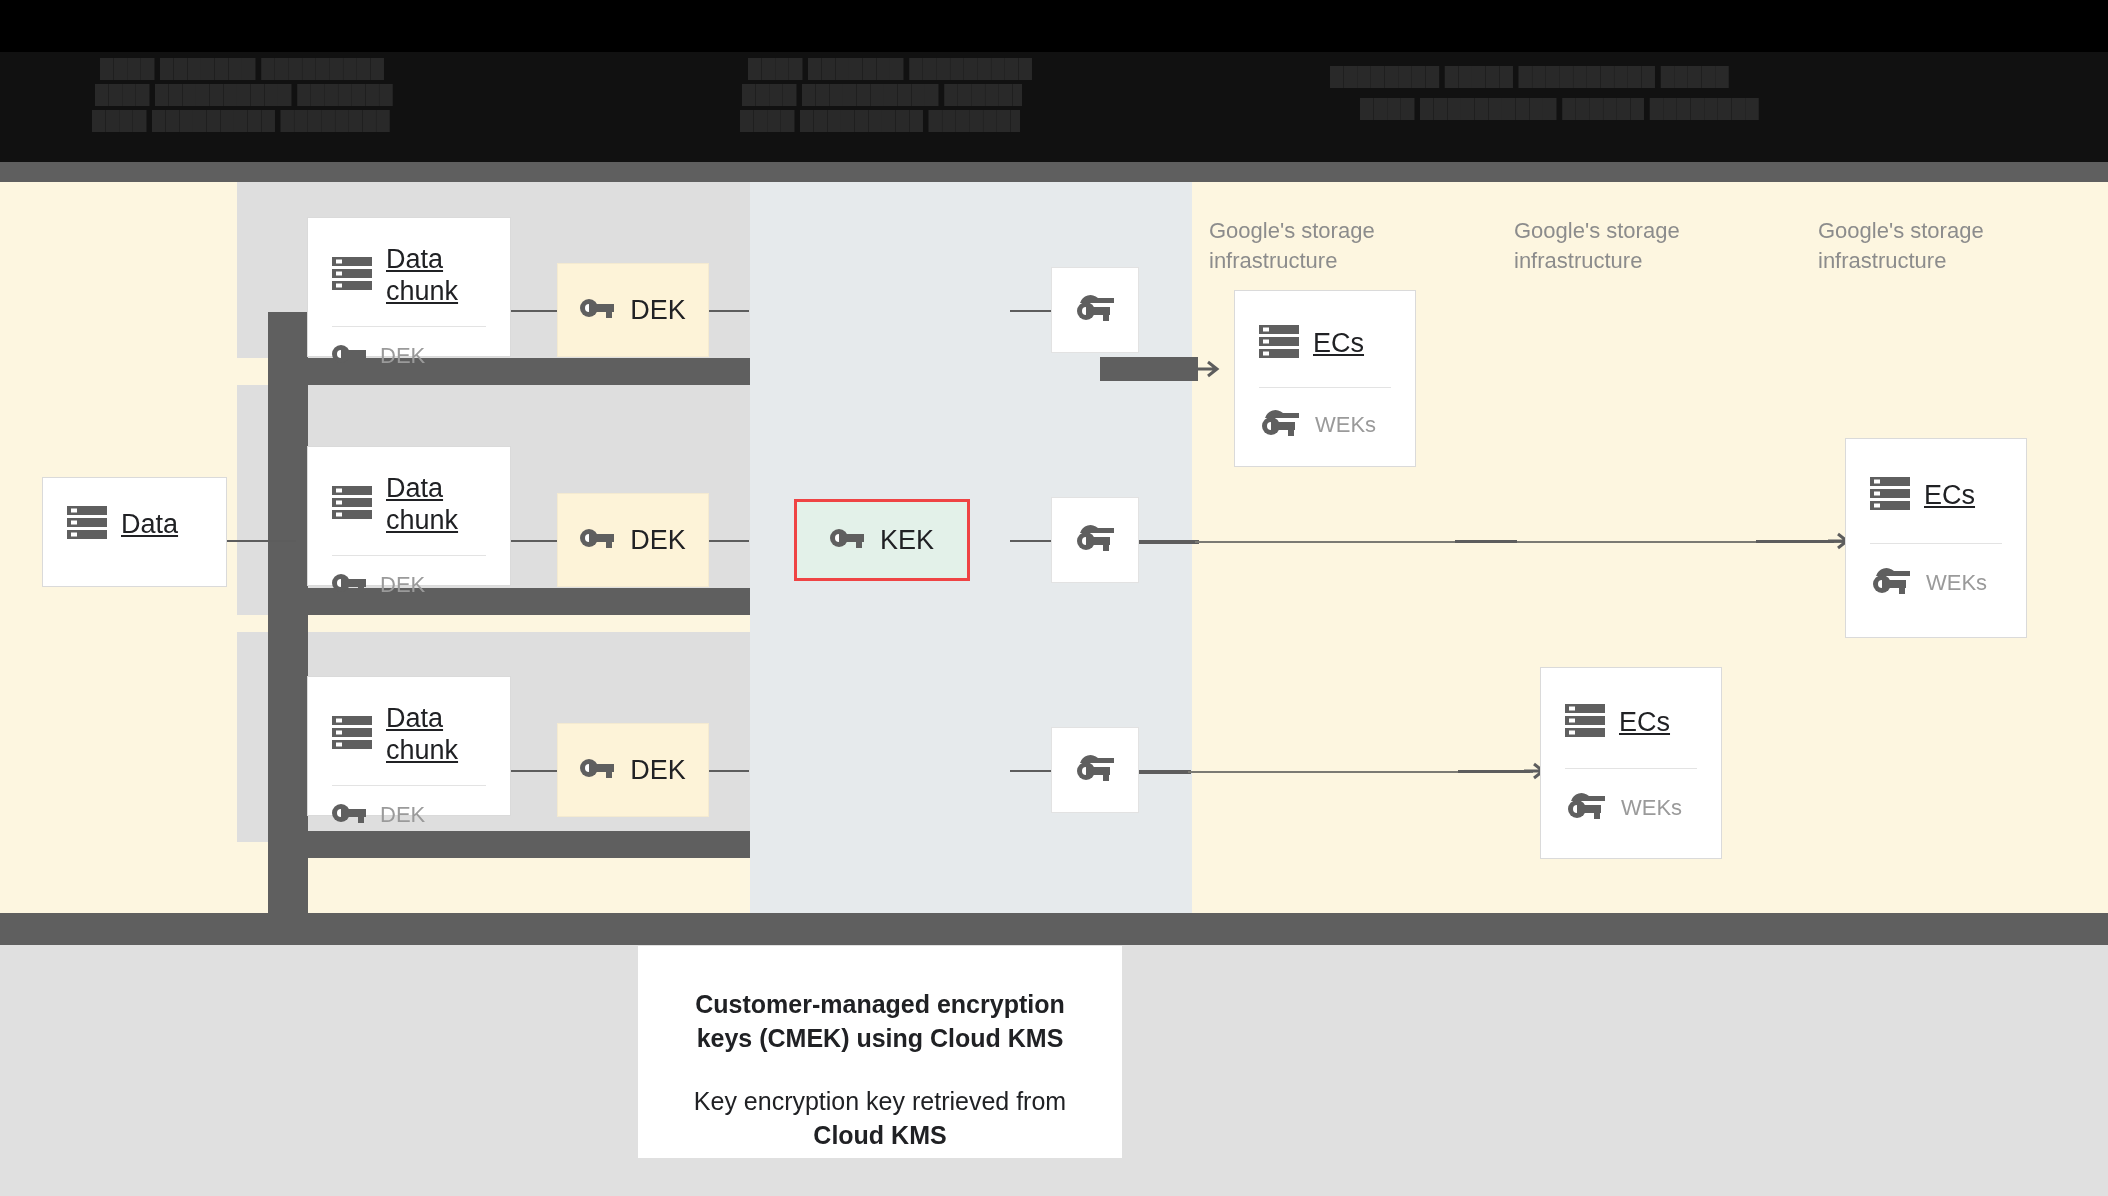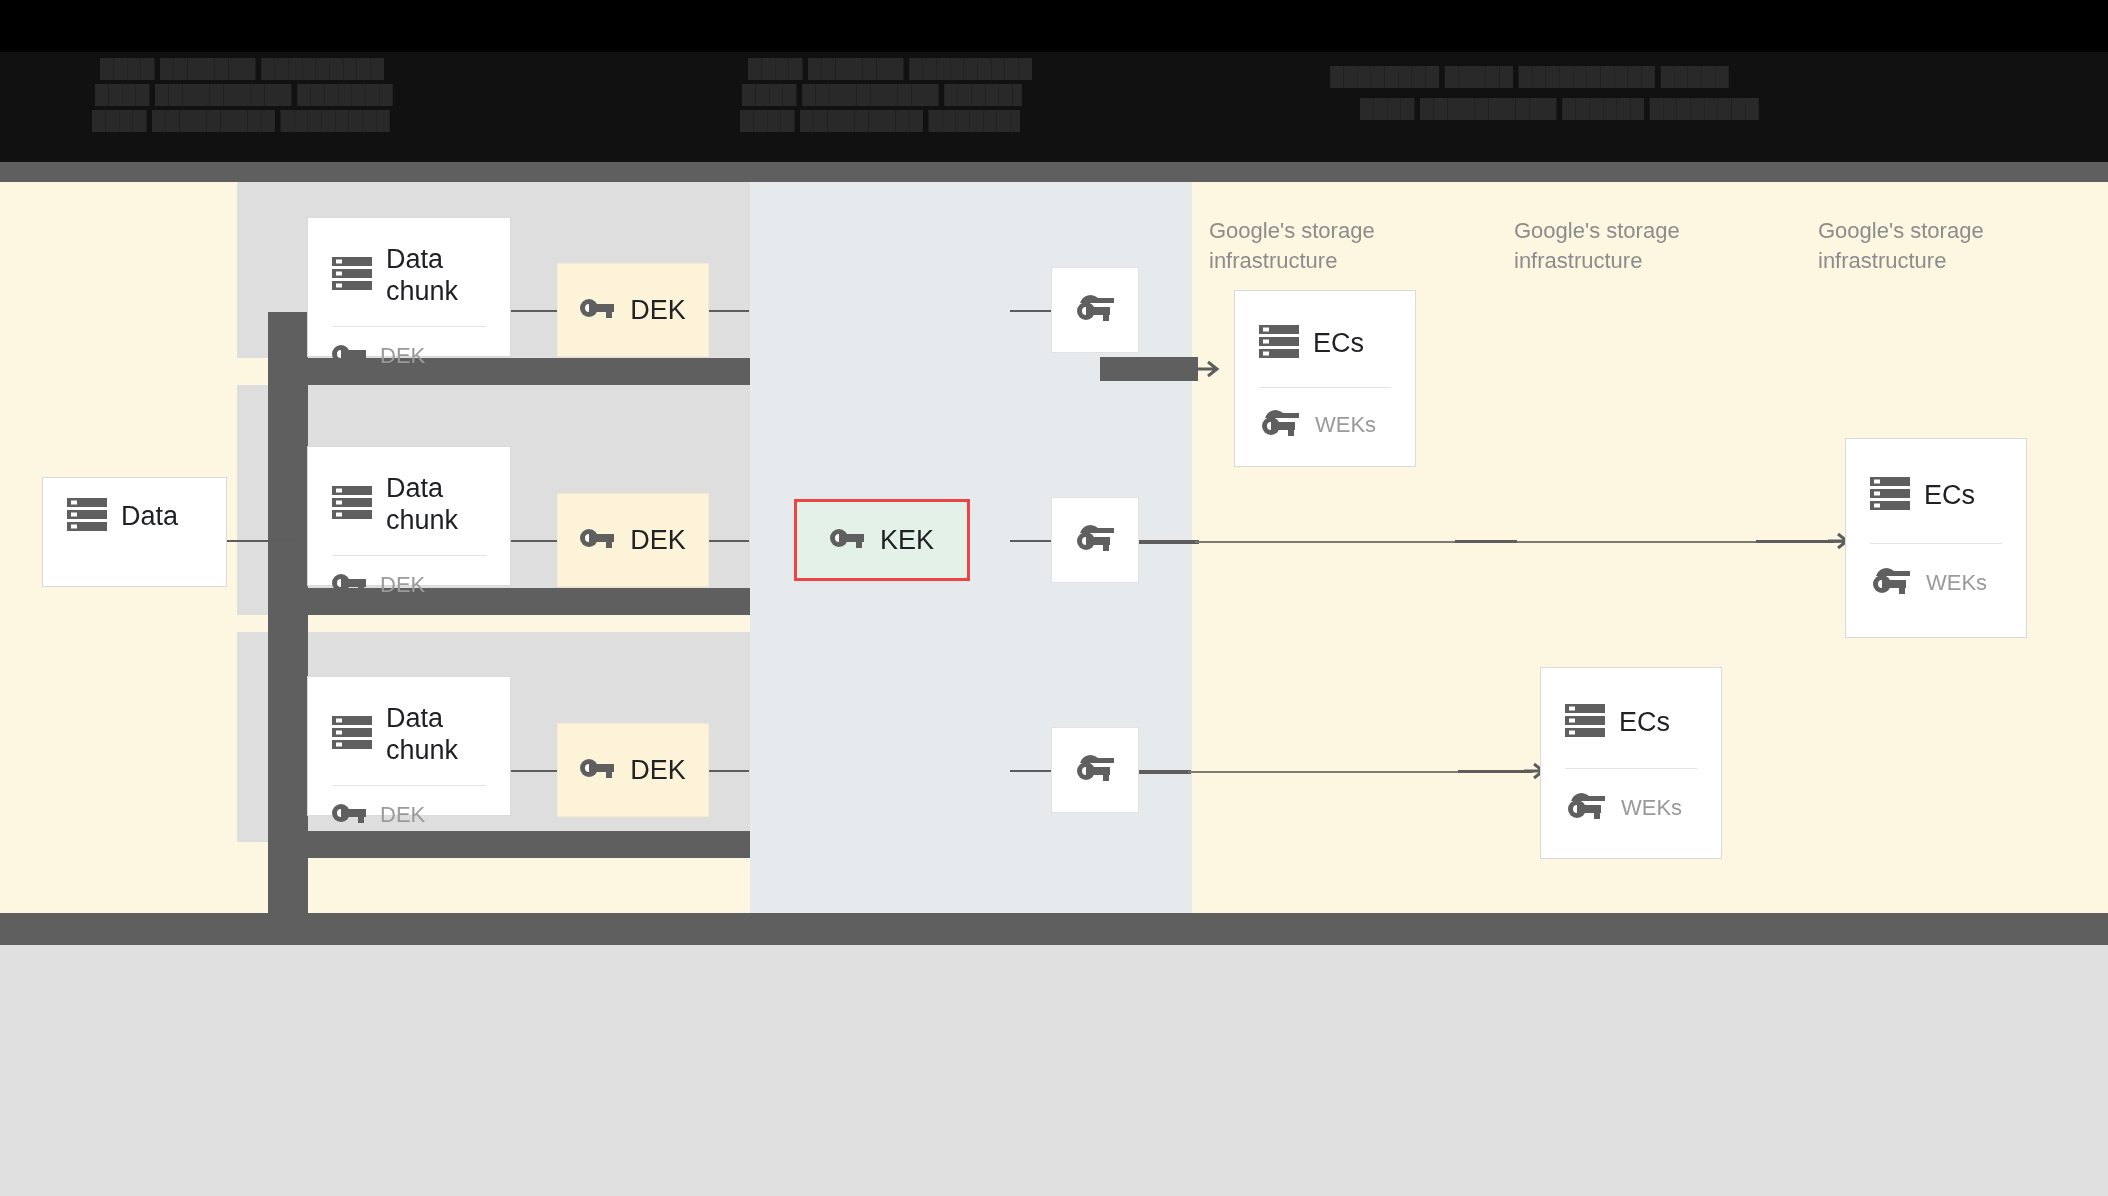--- a/index.html
+++ b/index.html
@@ -22,21 +22,21 @@
   
   .rowband{position:absolute;background:#dedede;}
   
   .darkbar{position:absolute;background:#5f5f5f;}
 
   
   .card{position:absolute;background:#fff;border:1px solid #dadada;box-sizing:border-box;}
   .card-top{display:flex;align-items:center;gap:14px;padding:26px 24px 0 24px;}
   .card-rule{height:1px;background:#e3e3e3;margin:18px 24px 0 24px;}
   .card-bot{display:flex;align-items:center;gap:14px;padding:16px 24px 0 24px;}
-  .card-title{font-size:27px;color:#202124;line-height:1.18;}
+  .card-title{font-size:27px;color:#202124;line-height:1.18;text-decoration:underline;}
   .card-sub{font-size:22px;color:#9a9a9a;}
 
   
   .keybox{position:absolute;box-sizing:border-box;display:flex;align-items:center;
           justify-content:center;gap:16px;}
   .keybox .lbl{font-size:27px;color:#202124;}
   .kb-dek{background:#fdf3d8;border:1px solid #f4ead0;}
   .kb-kek{background:#e3f1e9;border:3px solid #ef4444;}
 
   
@@ -90,21 +90,21 @@
     <div class="rowband" style="left:237px;top:203px;width:513px;height:230px;"></div>
     <div class="rowband" style="left:237px;top:450px;width:513px;height:210px;"></div>
 
     <div class="darkbar" style="left:268px;top:130px;width:40px;height:640px;"></div>
     <div class="darkbar" style="left:268px;top:176px;width:482px;height:27px;"></div>
     <div class="darkbar" style="left:268px;top:406px;width:482px;height:27px;"></div>
     <div class="darkbar" style="left:268px;top:649px;width:482px;height:27px;"></div>
 
     <div class="hline" style="left:226px;top:358px;width:70px;"></div>
     <div class="card" style="left:42px;top:295px;width:185px;height:110px;">
-      <div class="card-top" style="padding-top:20px;">
+      <div class="card-top" style="padding-top:28px;">
         <span class="ic">
           <svg width="40" height="34" viewBox="0 0 40 34" aria-hidden="true">
             <rect x="0" y="0" width="40" height="9" fill="#5f5f5f"></rect>
               <rect x="4" y="2.5" width="6" height="4" fill="#fff"></rect>
             <rect x="0" y="12" width="40" height="9" fill="#5f5f5f"></rect>
               <rect x="4" y="14.5" width="6" height="4" fill="#fff"></rect>
             <rect x="0" y="24" width="40" height="9" fill="#5f5f5f"></rect>
               <rect x="4" y="26.5" width="6" height="4" fill="#fff"></rect>
           </svg>
         </span>
@@ -396,14 +396,18 @@
           </svg>
         </span>
         <span class="card-sub">WEKs</span>
       </div>
     </div>
 
   </div>
 
   <div class="bot-sep"></div>
   <div class="bot-bg"></div>
+  <div class="caption">
+    <div class="cap-strong">Customer-managed encryption keys (CMEK) using Cloud KMS</div>
+    <div class="cap-norm"><span>Key encryption key retrieved from </span><b>Cloud KMS</b></div>
+  </div>
 
 </div>
 
 </body></html>

